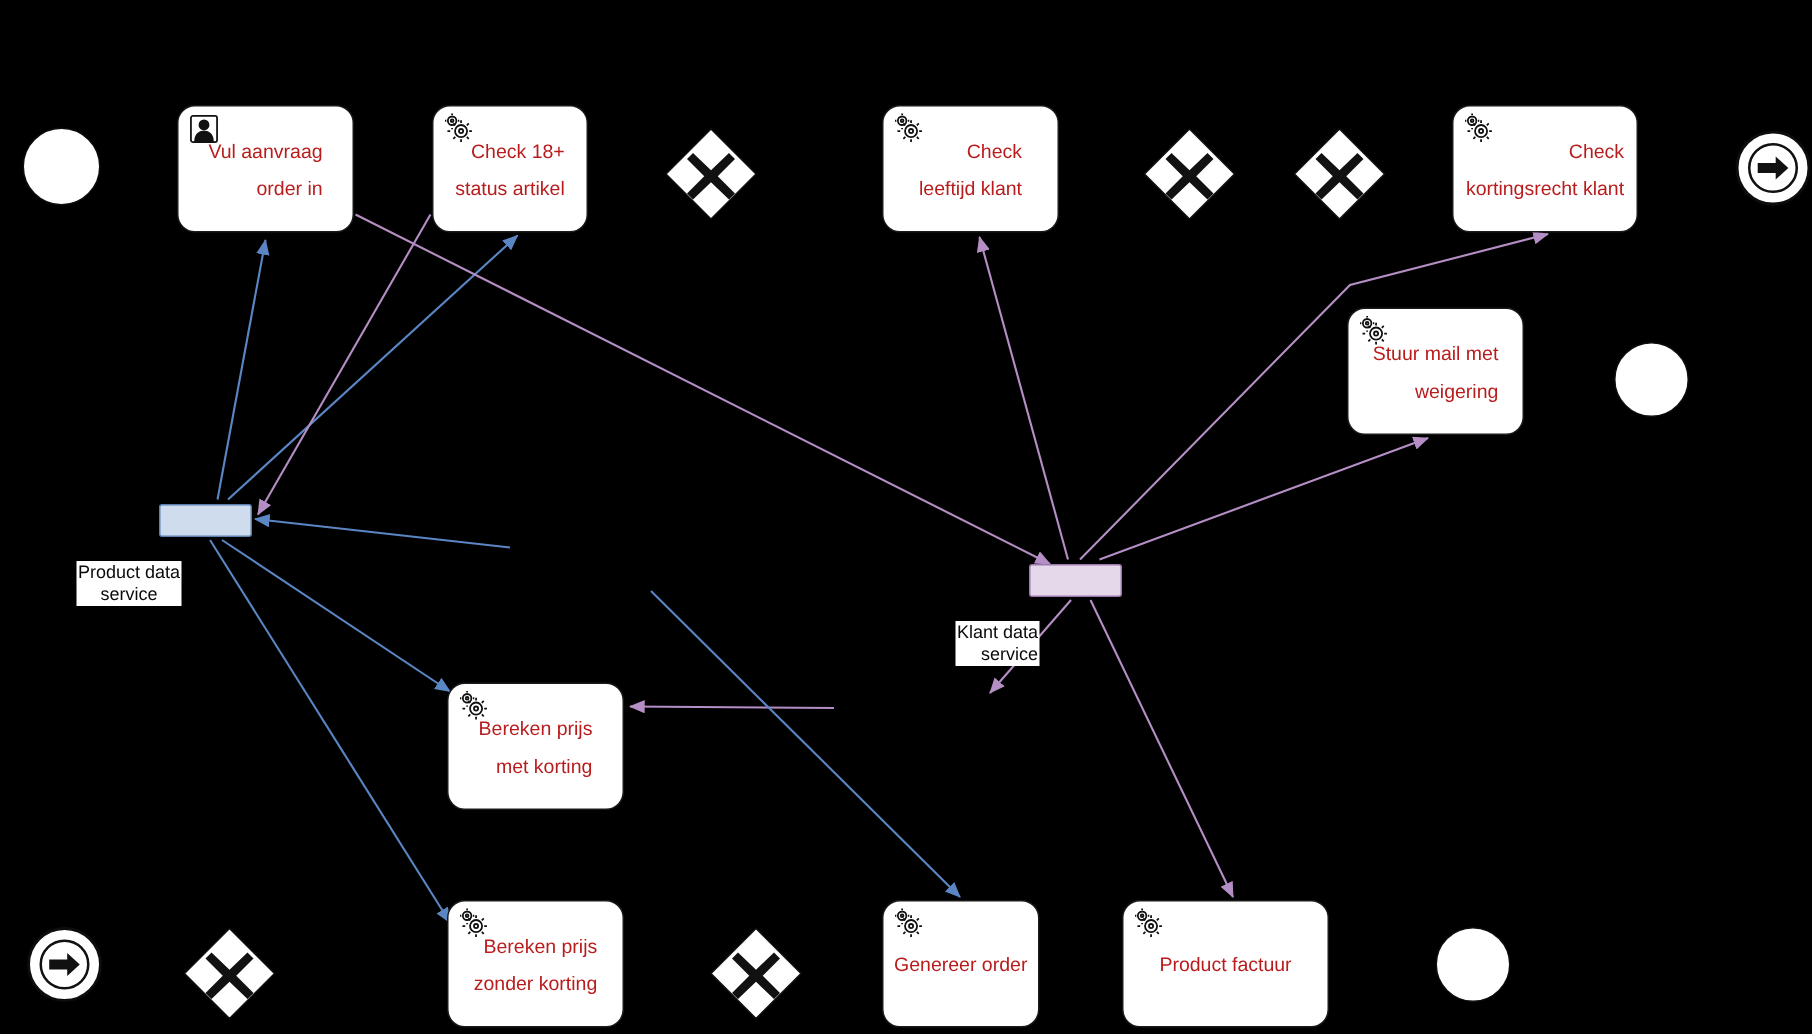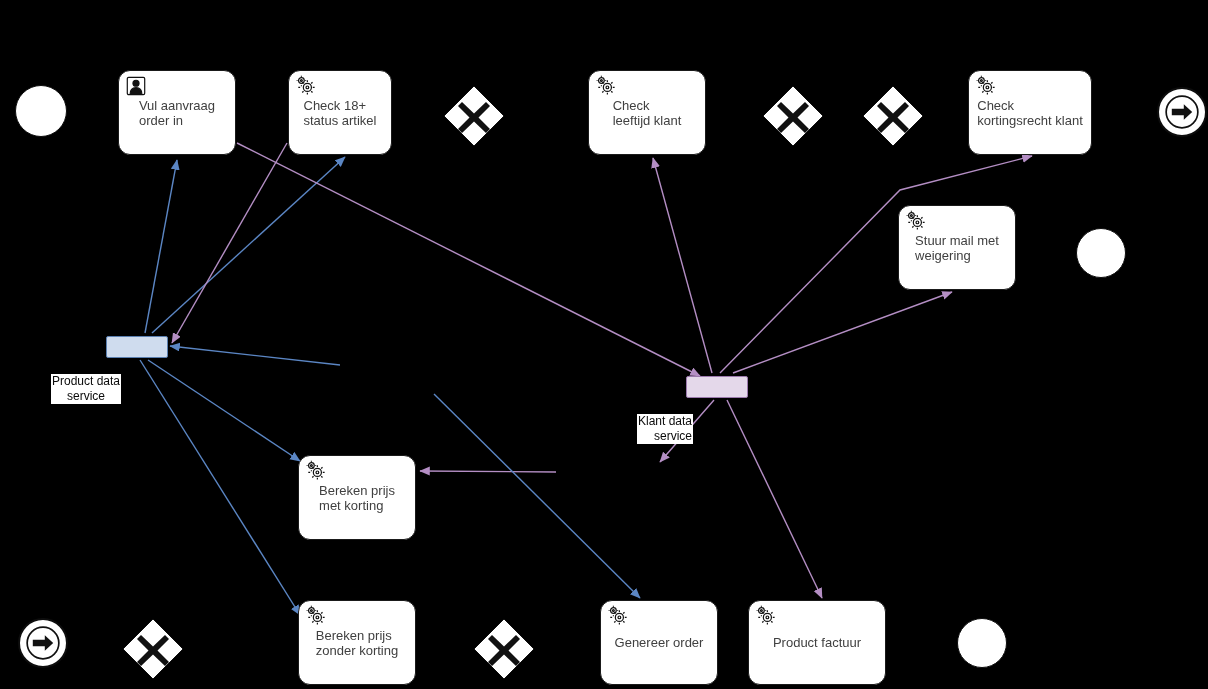--- a/index.html
+++ b/index.html
@@ -4,21 +4,21 @@
 <style>
   html,body{margin:0;padding:0;background:#000;}
   body{width:1208px;height:689px;overflow:hidden;
        font-family:"Liberation Sans","DejaVu Sans",sans-serif;}
   #canvas{position:relative;width:1208px;height:689px;background:#000;}
   svg.edges{position:absolute;left:0;top:0;width:1208px;height:689px;}
 
   
   .task{position:absolute;background:#fff;border:1px solid #1a1a1a;border-radius:12px;
         display:flex;align-items:center;justify-content:center;box-sizing:border-box;}
-  .task .tlabel{font-size:13px;color:#404040;text-align:left;line-height:15px;padding:0 6px;}
+  .task .tlabel{font-size:13px;color:#b91c1c;text-align:right;line-height:25px;padding:0 6px;}
   .task .ticon{position:absolute;left:6px;top:4px;width:22px;height:22px;}
 
   
   .evt{position:absolute;background:#fff;border-radius:50%;box-sizing:border-box;}
   .evt.plain{border:1px solid #0d0d0d;}
   .evt.link{border:2px solid #0d0d0d;display:flex;align-items:center;justify-content:center;}
   .evt.link svg{display:block;}
 
   
   .gw{position:absolute;}
@@ -151,21 +151,21 @@
               <circle cx="13.5" cy="13.5" r="4.4"></circle>
               <circle cx="13.5" cy="13.5" r="1.5"></circle>
               <path d="M13.5 7.6v-2 M13.5 21.4v-2 M19.4 13.5h2 M5.6 13.5h-2 M17.7 9.3l1.4-1.4 M7.9 19.1l1.4-1.4 M17.7 17.7l1.4 1.4 M7.9 7.9l1.4 1.4"></path>
               <circle cx="7" cy="6" r="3.1"></circle>
               <circle cx="7" cy="6" r="1"></circle>
               <path d="M7 1.8v-1 M7 11.2v1 M11.2 6h1 M2.8 6h-1"></path>
             </g>
           </svg></span>
         <span class="tlabel">Bereken prijs<br>zonder korting</span>
       </div>
-      <div class="task" style="left: 588px; top: 600px; width: 118px; height: 85px; margin-left: 12px;">
+      <div class="task" style="left: 588px; top: 600px; width: 105px; height: 85px;">
         <span class="ticon"><svg viewBox="0 0 24 24" width="22" height="22">
             <g fill="none" stroke="#111" stroke-width="1.3">
               <circle cx="13.5" cy="13.5" r="4.4"></circle>
               <circle cx="13.5" cy="13.5" r="1.5"></circle>
               <path d="M13.5 7.6v-2 M13.5 21.4v-2 M19.4 13.5h2 M5.6 13.5h-2 M17.7 9.3l1.4-1.4 M7.9 19.1l1.4-1.4 M17.7 17.7l1.4 1.4 M7.9 7.9l1.4 1.4"></path>
               <circle cx="7" cy="6" r="3.1"></circle>
               <circle cx="7" cy="6" r="1"></circle>
               <path d="M7 1.8v-1 M7 11.2v1 M11.2 6h1 M2.8 6h-1"></path>
             </g>
           </svg></span>

